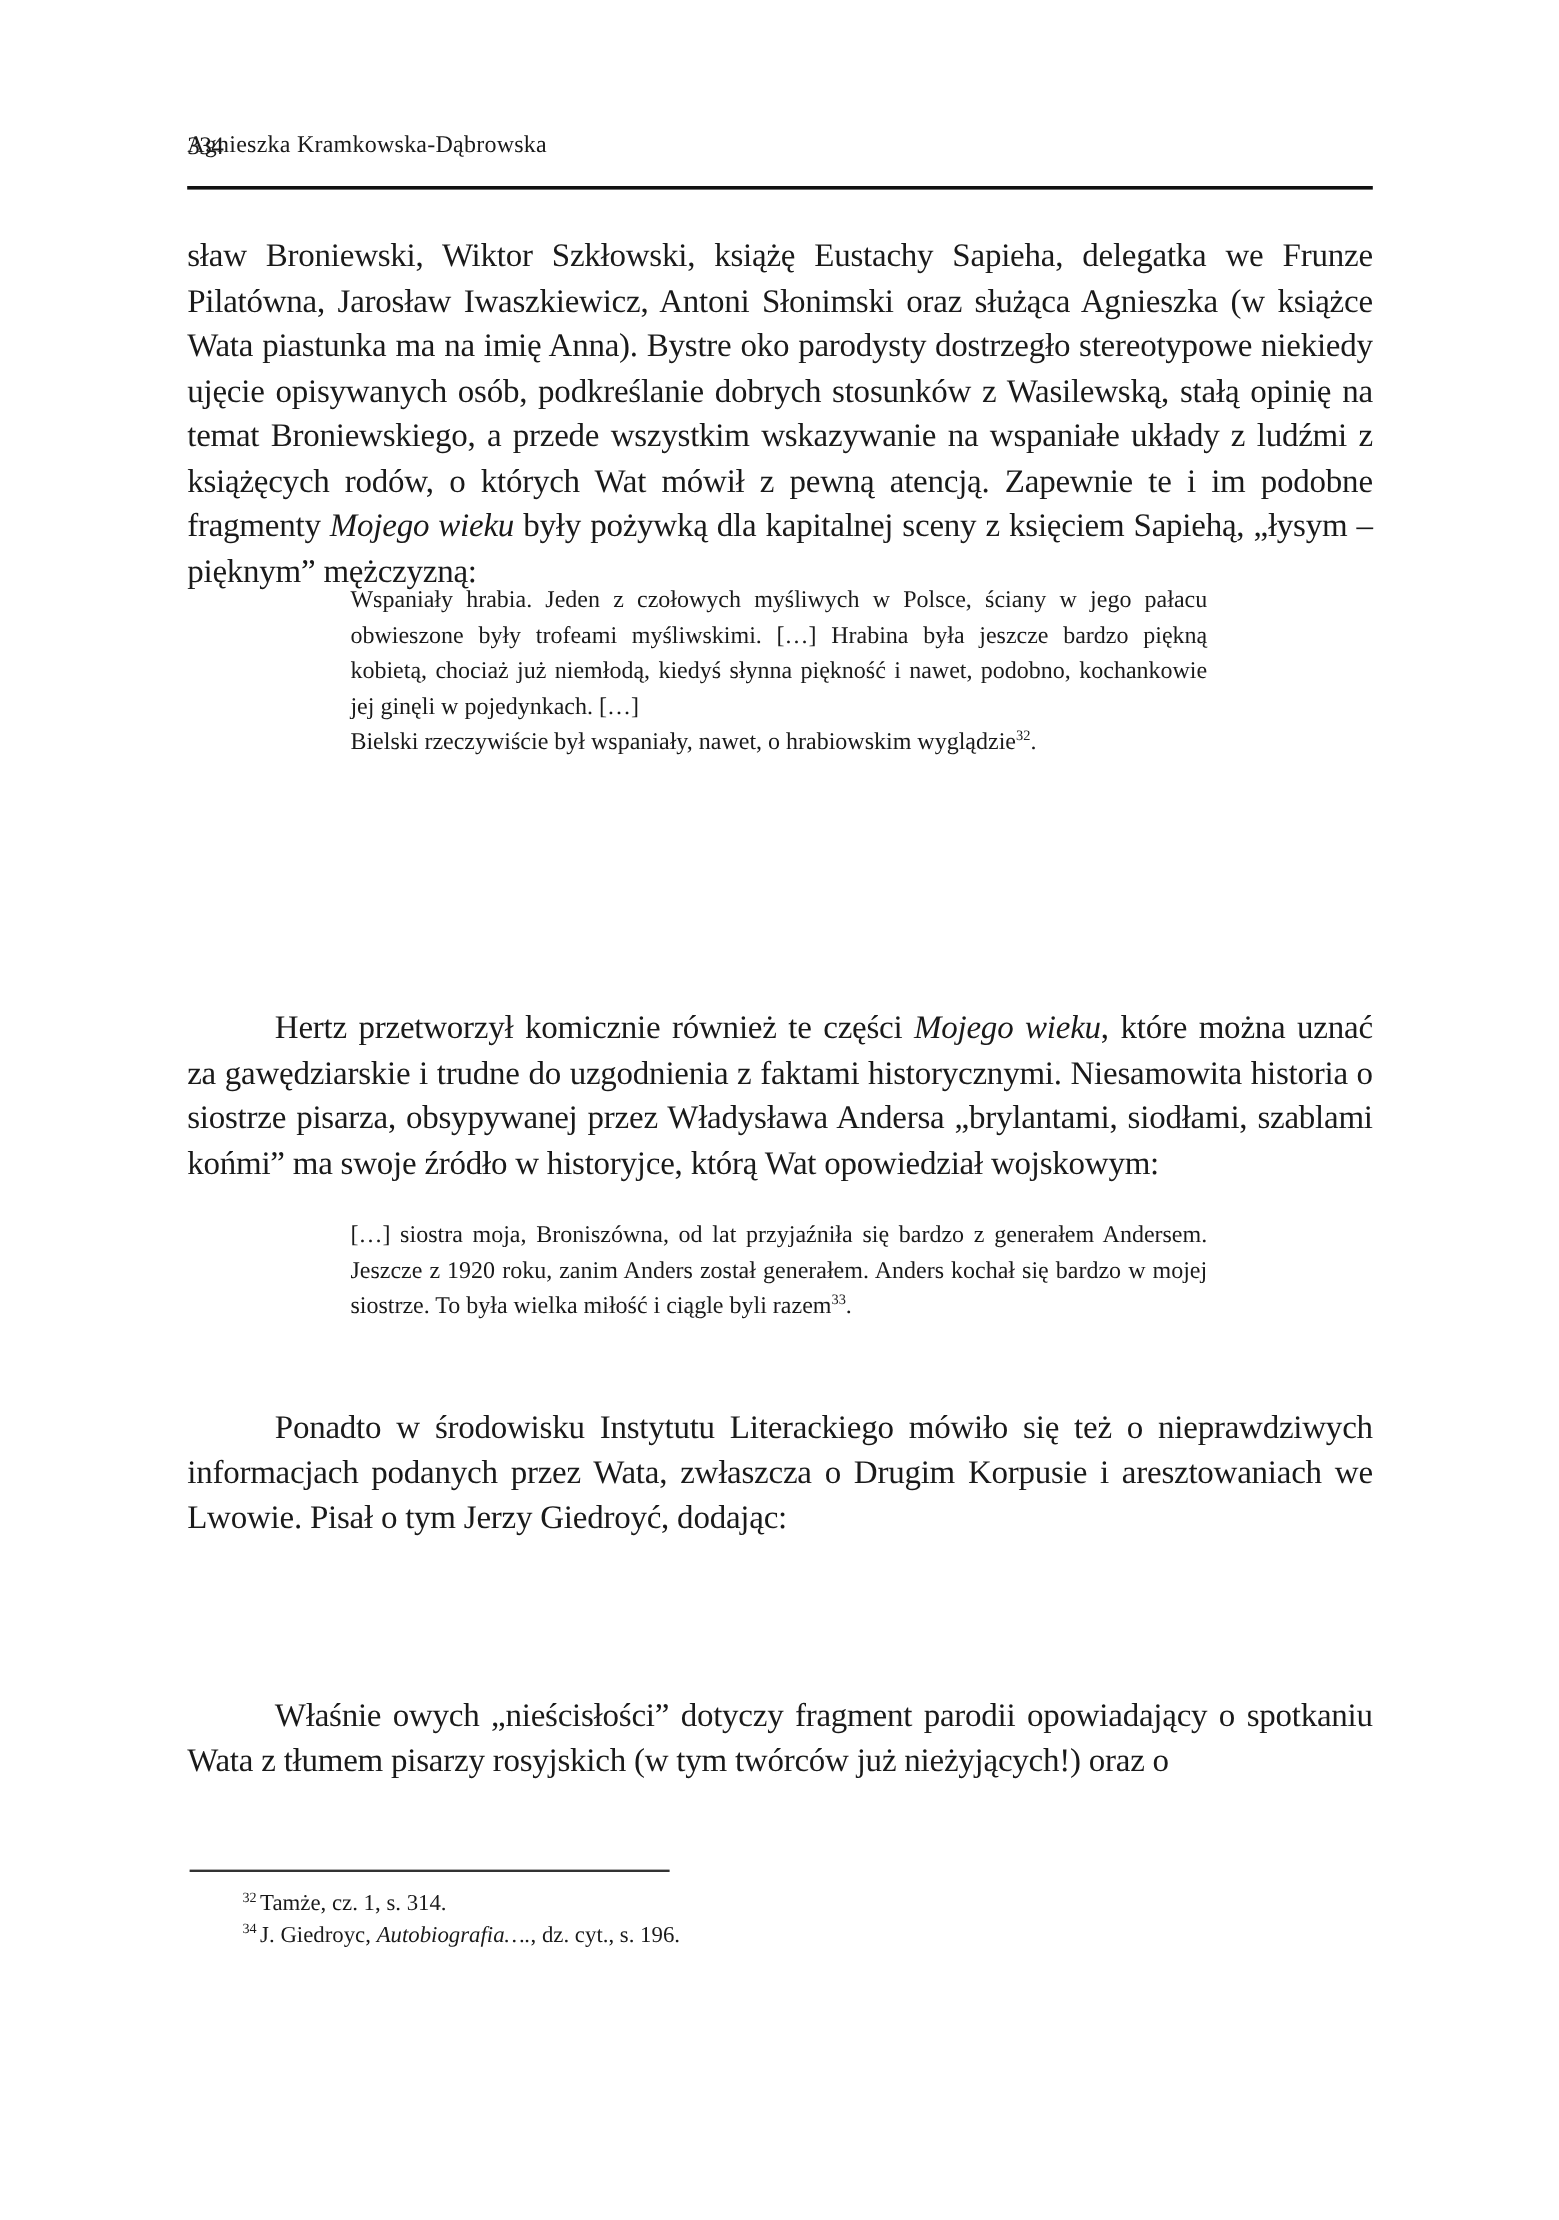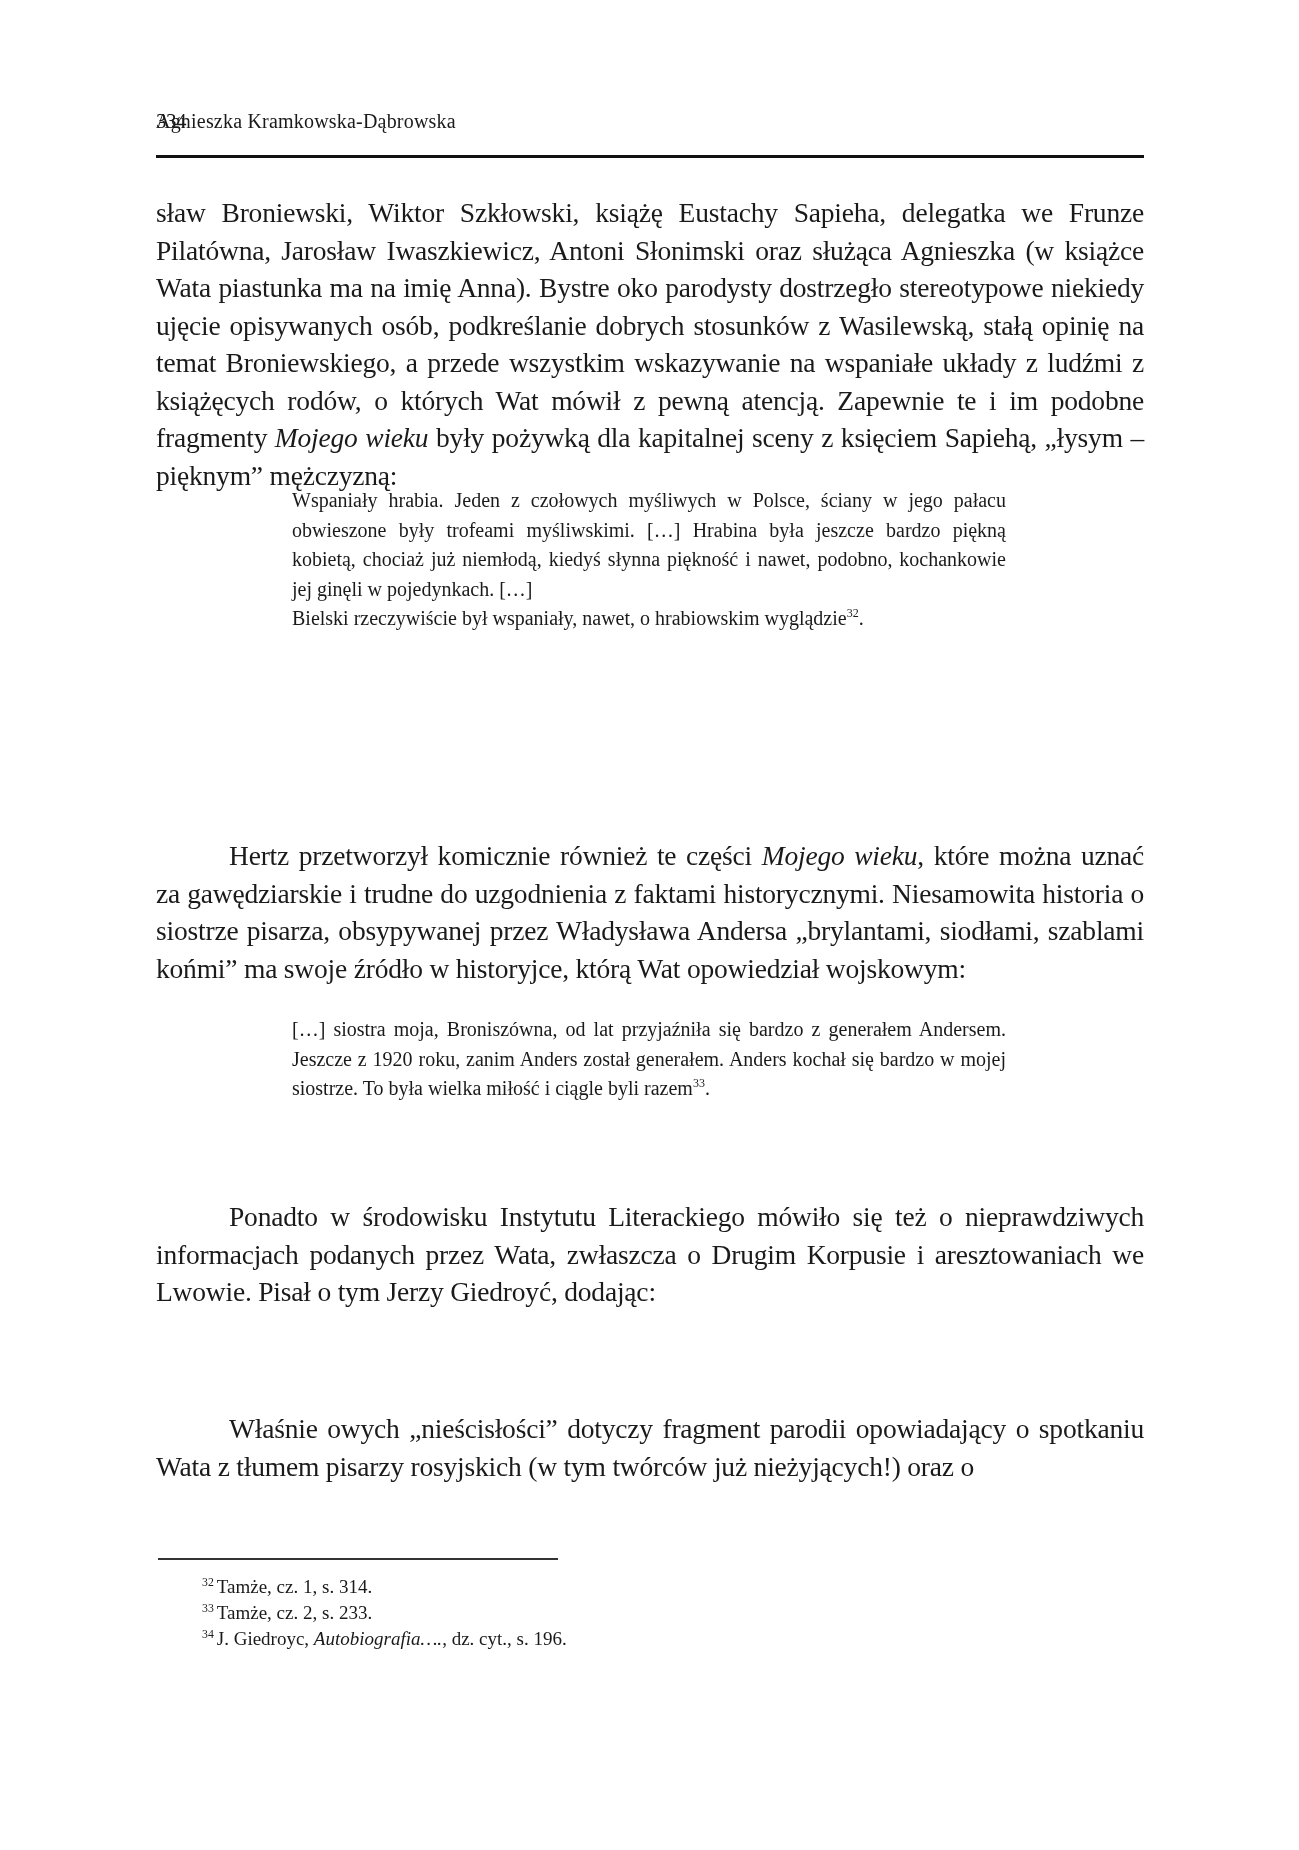--- a/index.html
+++ b/index.html
@@ -117,26 +117,25 @@
     <p><span>Bielski rzeczywiście był wspaniały, nawet, o hrabiowskim wyglądzie</span><sup>32</sup><span>.</span></p>
   </div>
 
 
   <p class="body-text indent" style="top:837px;"><span>Hertz przetworzył komicznie również te części </span><em>Mojego wieku</em><span>, które można uznać za gawędziarskie i trudne do uzgodnienia z faktami historycznymi. Niesamowita historia o siostrze pisarza, obsypywanej przez Władysława Andersa „brylantami, siodłami, szablami końmi” ma swoje źródło w historyjce, którą Wat opowiedział wojskowym:</span></p>
 
   <div class="quote" style="top:1015px;">
     <p><span>[…] siostra moja, Broniszówna, od lat przyjaźniła się bardzo z generałem Andersem. Jeszcze z 1920 roku, zanim Anders został generałem. Anders kochał się bardzo w mojej siostrze. To była wielka miłość i ciągle byli razem</span><sup>33</sup><span>.</span></p>
   </div>
 
-  <p class="body-text indent" style="top:1170px;margin-top:28px;"><span>Ponadto w środowisku Instytutu Literackiego mówiło się też o nieprawdziwych informacjach podanych przez Wata, zwłaszcza o Drugim Korpusie i aresztowaniach we Lwowie. Pisał o tym Jerzy Giedroyć, dodając:</span></p>
+  <p class="body-text indent" style="top:1170px;"><span>Ponadto w środowisku Instytutu Literackiego mówiło się też o nieprawdziwych informacjach podanych przez Wata, zwłaszcza o Drugim Korpusie i aresztowaniach we Lwowie. Pisał o tym Jerzy Giedroyć, dodając:</span></p>
 
 
   <p class="body-text indent" style="top:1410px;"><span>Właśnie owych „nieścisłości” dotyczy fragment parodii opowiadający o spotkaniu Wata z tłumem pisarzy rosyjskich (w tym twórców już nieżyjących!) oraz o</span></p>
 
   <div class="footnote-rule"></div>
 
   <div class="footnotes">
     <p class="footnote"><sup>32</sup><span>Tamże, cz. 1, s. 314.</span></p>
-    <p class="footnote"><sup>33</sup><span>Tamże, cz. 2, s. 233.</span></p>
     <p class="footnote"><sup>34</sup><span>J. Giedroyc, </span><em>Autobiografia….</em><span>, dz. cyt., s. 196.</span></p>
   </div>
 
 </div>
 
 </body></html>

